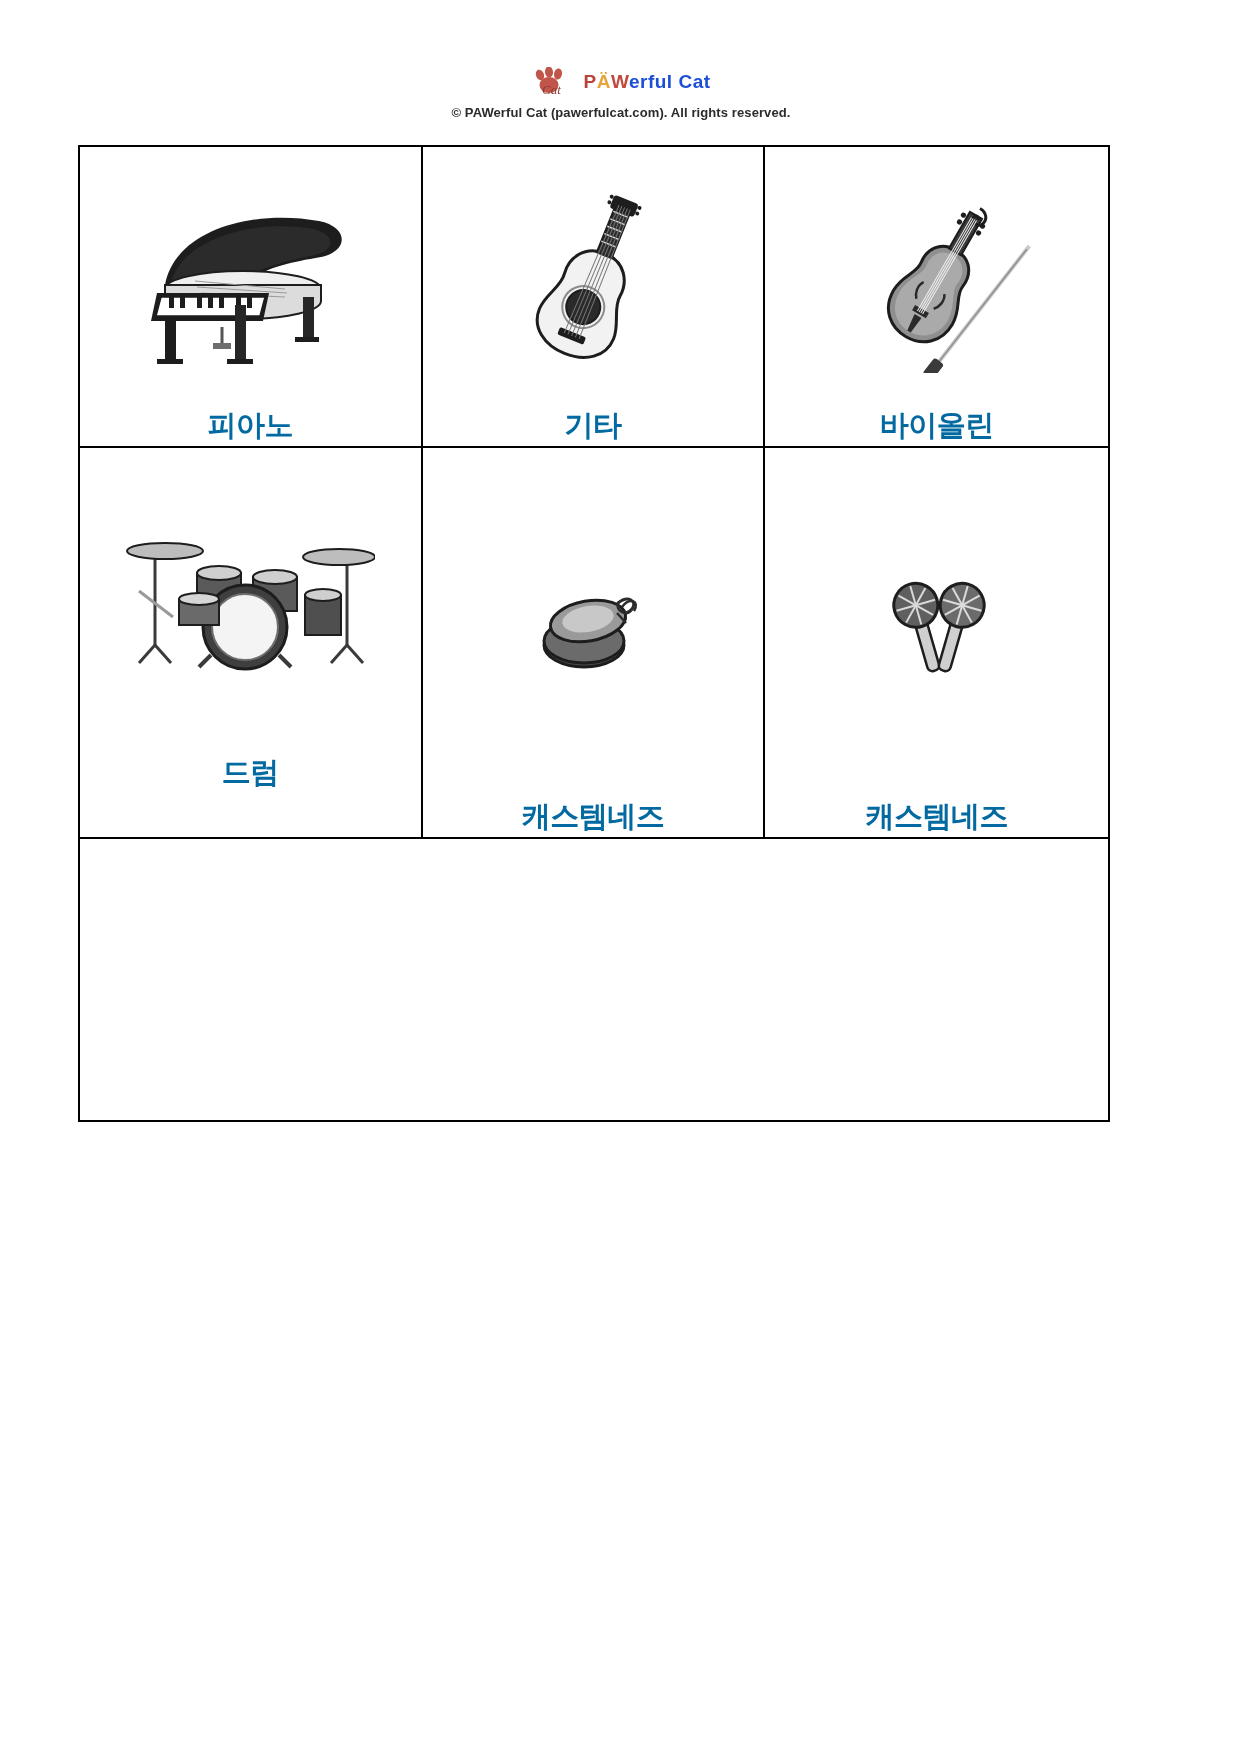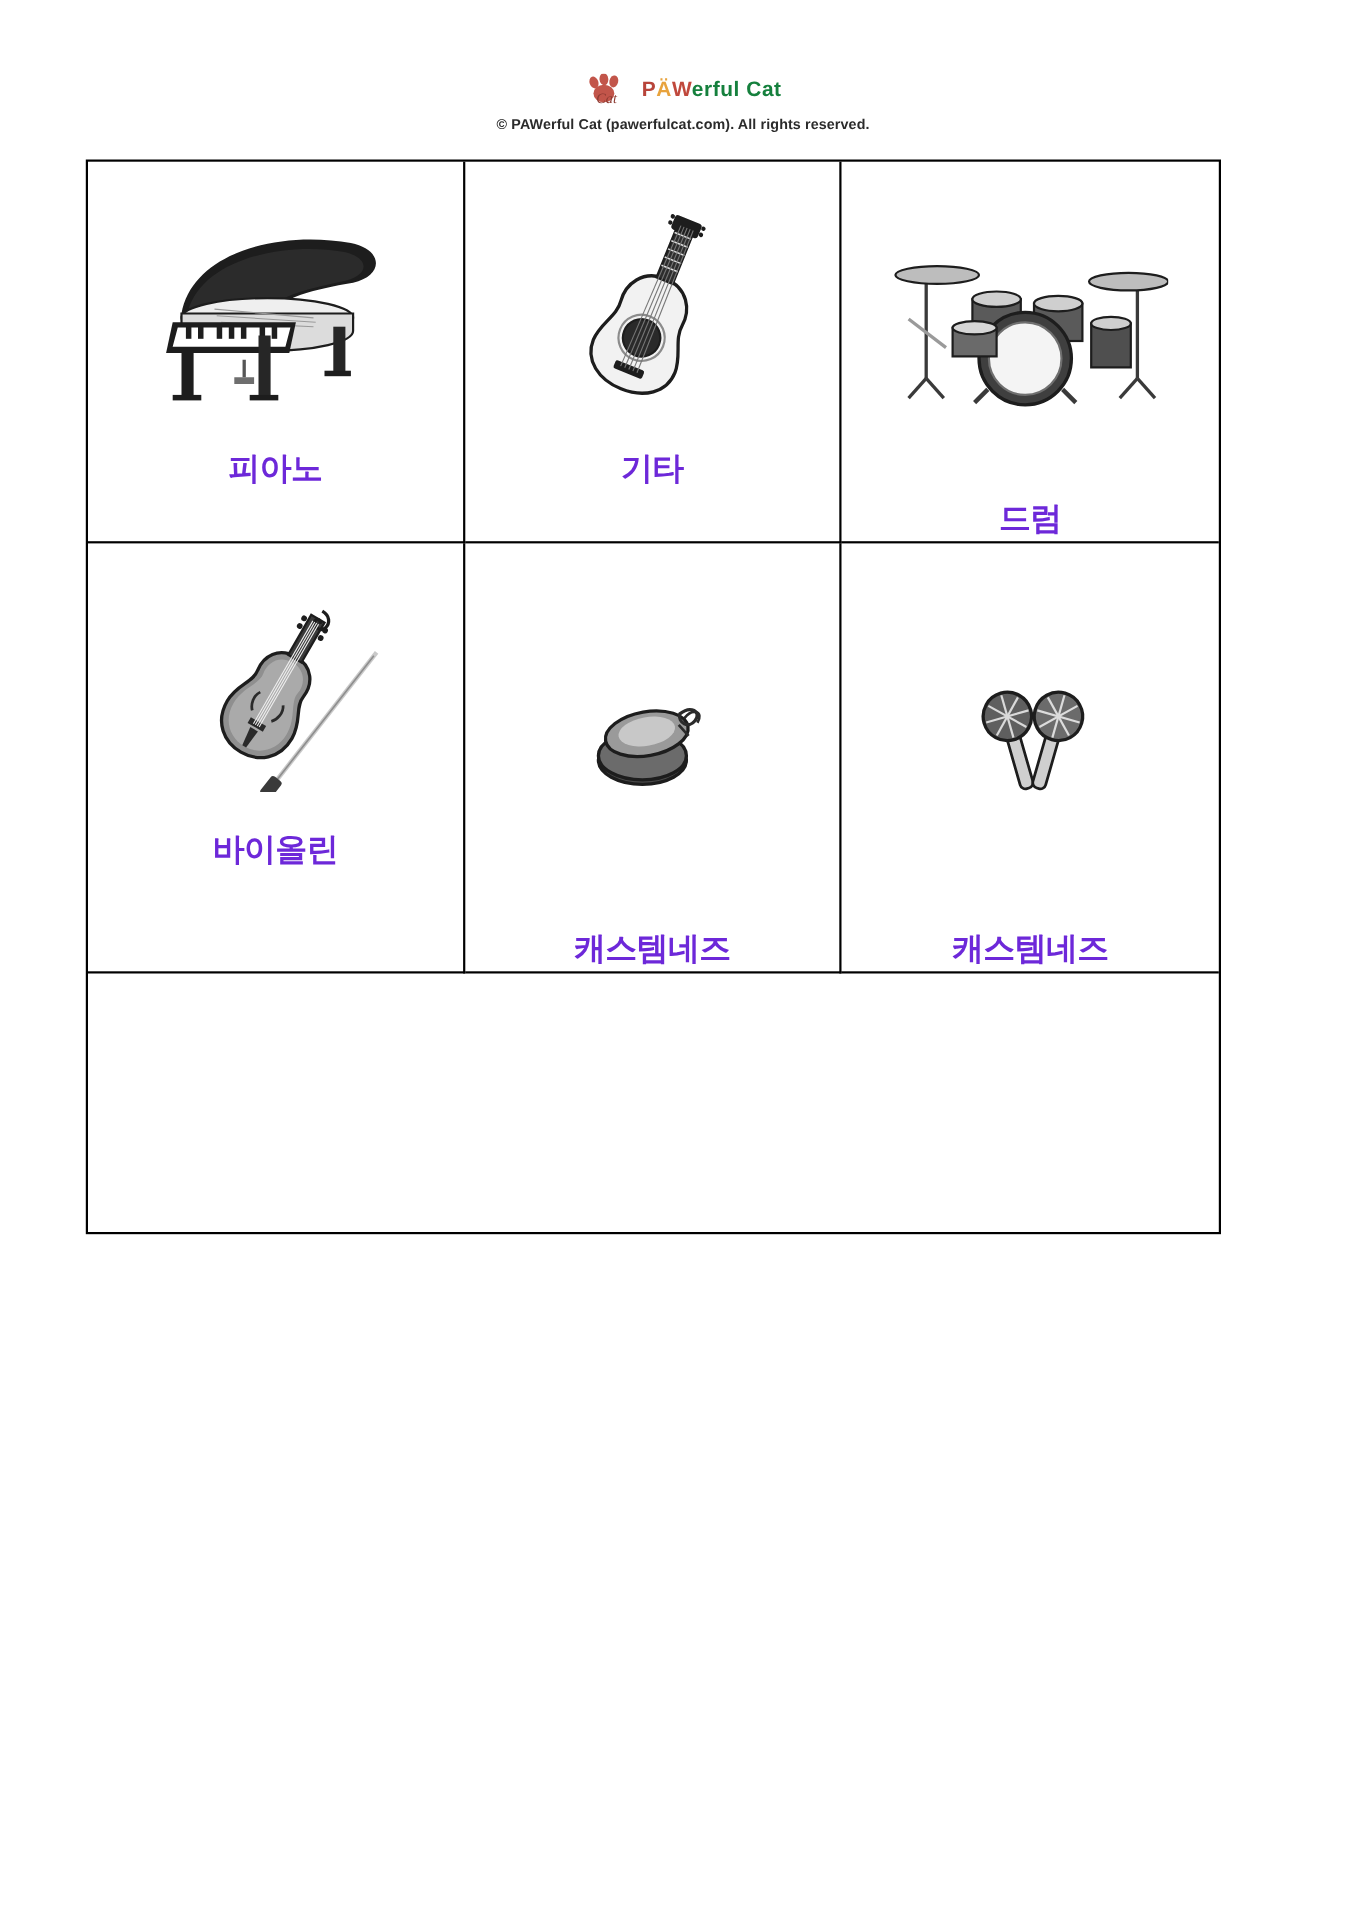--- a/index.html
+++ b/index.html
@@ -42,21 +42,21 @@
   }
   .brand-text {
     font-size: 19px;
     font-weight: bold;
     letter-spacing: 0.5px;
     white-space: nowrap;
   }
   .brand-text .p { color: #b8443a; }
   .brand-text .a { color: #e8a33d; }
   .brand-text .w { color: #c0483c; }
-  .brand-text .rest { color: #15803d; }
+  .brand-text .rest { color: #1d4ed8; }
   .copyright {
     margin-top: 7px;
     font-size: 13px;
     font-weight: bold;
     color: #2b2b2b;
     letter-spacing: 0.1px;
   }
 
   
   .grid {
@@ -92,21 +92,21 @@
     justify-content: center;
     margin-top: 22px;
   }
   .art svg { display: block; }
   .label {
     margin-top: 10px;
     font-size: 29px;
     font-weight: bold;
     letter-spacing: -0.5px;
     text-align: center;
-    color: #6d28d9;
+    color: #0369a1;
   }
   
   .cell.r1 .art { margin-top: 28px; }
   .cell.r1 .label { margin-top: 16px; }
   .cell.r2 .art { margin-top: 48px; }
   .cell.r2 .label { margin-top: 42px; }
   .cell.r3 .art { margin-top: 72px; }
   .cell.r3 .label { margin-top: 62px; }
 </style>
 </head>
@@ -210,20 +210,62 @@
               <line x1="101" y1="8" x2="100" y2="147"></line>
               <line x1="104" y1="8" x2="104" y2="147"></line>
               <line x1="107" y1="8" x2="108" y2="147"></line>
             </g>
           </g>
         </svg>
       </div>
       <div class="label">기타</div>
     </div>
 
+    <div class="cell r1">
+      <div class="art">
+        <svg width="200" height="180" viewBox="0 0 200 180">
+
+          <g transform="rotate(38 100 90)">
+            <line x1="150" y1="4" x2="150" y2="168" stroke="#c9c9c9" stroke-width="4"></line>
+            <line x1="150" y1="8" x2="150" y2="164" stroke="#8e8e8e" stroke-width="1.5"></line>
+            <rect x="144" y="150" width="12" height="20" rx="3" fill="#3a3a3a"></rect>
+          </g>
+
+          <g transform="rotate(30 100 90)">
+            <path d="M100 52 C118 52 126 66 124 80 C122 92 134 100 134 118 C134 140 118 152 100 152 C82 152 66 140 66 118 C66 100 78 92 76 80 C74 66 82 52 100 52 Z" fill="#8f8f8f" stroke="#1d1d1d" stroke-width="3"></path>
+            <path d="M100 58 C114 58 120 70 118 80 C116 90 128 100 128 117 C128 135 115 146 100 146 C85 146 72 135 72 117 C72 100 84 90 82 80 C80 70 86 58 100 58 Z" fill="#aaaaaa"></path>
+
+            <path d="M88 96 c-4 6 -2 14 2 18" fill="none" stroke="#2a2a2a" stroke-width="2.5"></path>
+            <path d="M112 96 c4 6 2 14 -2 18" fill="none" stroke="#2a2a2a" stroke-width="2.5"></path>
+
+            <rect x="92" y="120" width="16" height="6" fill="#2a2a2a"></rect>
+            <path d="M96 128 h8 l-2 18 h-4 z" fill="#2a2a2a"></path>
+
+            <rect x="93" y="12" width="14" height="42" fill="#3a3a3a" stroke="#1d1d1d" stroke-width="2"></rect>
+
+            <path d="M100 4 c8 0 12 6 10 12 c-2 5 -10 5 -11 0 c-1 -4 4 -5 5 -1" fill="none" stroke="#1d1d1d" stroke-width="3"></path>
+            <g fill="#1d1d1d">
+              <circle cx="89" cy="18" r="2.6"></circle>
+                <circle cx="111" cy="18" r="2.6"></circle>
+              <circle cx="89" cy="26" r="2.6"></circle>
+                <circle cx="111" cy="26" r="2.6"></circle>
+            </g>
+
+            <g stroke="#efefef" stroke-width="1">
+              <line x1="97" y1="16" x2="97" y2="124"></line>
+              <line x1="99" y1="16" x2="99" y2="124"></line>
+              <line x1="101" y1="16" x2="101" y2="124"></line>
+              <line x1="103" y1="16" x2="103" y2="124"></line>
+            </g>
+          </g>
+        </svg>
+      </div>
+      <div class="label">바이올린</div>
+    </div>
+
     <div class="cell r2">
       <div class="art">
         <svg width="250" height="150" viewBox="0 0 250 150">
 
           <g stroke="#3a3a3a" stroke-width="3" fill="none">
             <line x1="30" y1="24" x2="30" y2="116"></line>
             <line x1="30" y1="116" x2="14" y2="134"></line>
             <line x1="30" y1="116" x2="46" y2="134"></line>
             <line x1="222" y1="30" x2="222" y2="116"></line>
             <line x1="222" y1="116" x2="206" y2="134"></line>
@@ -254,62 +296,20 @@
 
           <g stroke="#3a3a3a" stroke-width="4">
             <line x1="86" y1="126" x2="74" y2="138"></line>
             <line x1="154" y1="126" x2="166" y2="138"></line>
           </g>
 
           <line x1="14" y1="62" x2="48" y2="88" stroke="#9a9a9a" stroke-width="3"></line>
         </svg>
       </div>
       <div class="label">드럼</div>
-    </div>
-
-    <div class="cell r1">
-      <div class="art">
-        <svg width="200" height="180" viewBox="0 0 200 180">
-
-          <g transform="rotate(38 100 90)">
-            <line x1="150" y1="4" x2="150" y2="168" stroke="#c9c9c9" stroke-width="4"></line>
-            <line x1="150" y1="8" x2="150" y2="164" stroke="#8e8e8e" stroke-width="1.5"></line>
-            <rect x="144" y="150" width="12" height="20" rx="3" fill="#3a3a3a"></rect>
-          </g>
-
-          <g transform="rotate(30 100 90)">
-            <path d="M100 52 C118 52 126 66 124 80 C122 92 134 100 134 118 C134 140 118 152 100 152 C82 152 66 140 66 118 C66 100 78 92 76 80 C74 66 82 52 100 52 Z" fill="#8f8f8f" stroke="#1d1d1d" stroke-width="3"></path>
-            <path d="M100 58 C114 58 120 70 118 80 C116 90 128 100 128 117 C128 135 115 146 100 146 C85 146 72 135 72 117 C72 100 84 90 82 80 C80 70 86 58 100 58 Z" fill="#aaaaaa"></path>
-
-            <path d="M88 96 c-4 6 -2 14 2 18" fill="none" stroke="#2a2a2a" stroke-width="2.5"></path>
-            <path d="M112 96 c4 6 2 14 -2 18" fill="none" stroke="#2a2a2a" stroke-width="2.5"></path>
-
-            <rect x="92" y="120" width="16" height="6" fill="#2a2a2a"></rect>
-            <path d="M96 128 h8 l-2 18 h-4 z" fill="#2a2a2a"></path>
-
-            <rect x="93" y="12" width="14" height="42" fill="#3a3a3a" stroke="#1d1d1d" stroke-width="2"></rect>
-
-            <path d="M100 4 c8 0 12 6 10 12 c-2 5 -10 5 -11 0 c-1 -4 4 -5 5 -1" fill="none" stroke="#1d1d1d" stroke-width="3"></path>
-            <g fill="#1d1d1d">
-              <circle cx="89" cy="18" r="2.6"></circle>
-                <circle cx="111" cy="18" r="2.6"></circle>
-              <circle cx="89" cy="26" r="2.6"></circle>
-                <circle cx="111" cy="26" r="2.6"></circle>
-            </g>
-
-            <g stroke="#efefef" stroke-width="1">
-              <line x1="97" y1="16" x2="97" y2="124"></line>
-              <line x1="99" y1="16" x2="99" y2="124"></line>
-              <line x1="101" y1="16" x2="101" y2="124"></line>
-              <line x1="103" y1="16" x2="103" y2="124"></line>
-            </g>
-          </g>
-        </svg>
-      </div>
-      <div class="label">바이올린</div>
     </div>
 
 
 
     <div class="cell r3">
       <div class="art">
         <svg width="150" height="110" viewBox="0 0 150 110">
 
           <ellipse cx="66" cy="72" rx="40" ry="22" fill="#4a4a4a" stroke="#1d1d1d" stroke-width="3"></ellipse>
           <ellipse cx="66" cy="68" rx="40" ry="22" fill="#6b6b6b" stroke="#1d1d1d" stroke-width="3"></ellipse>

